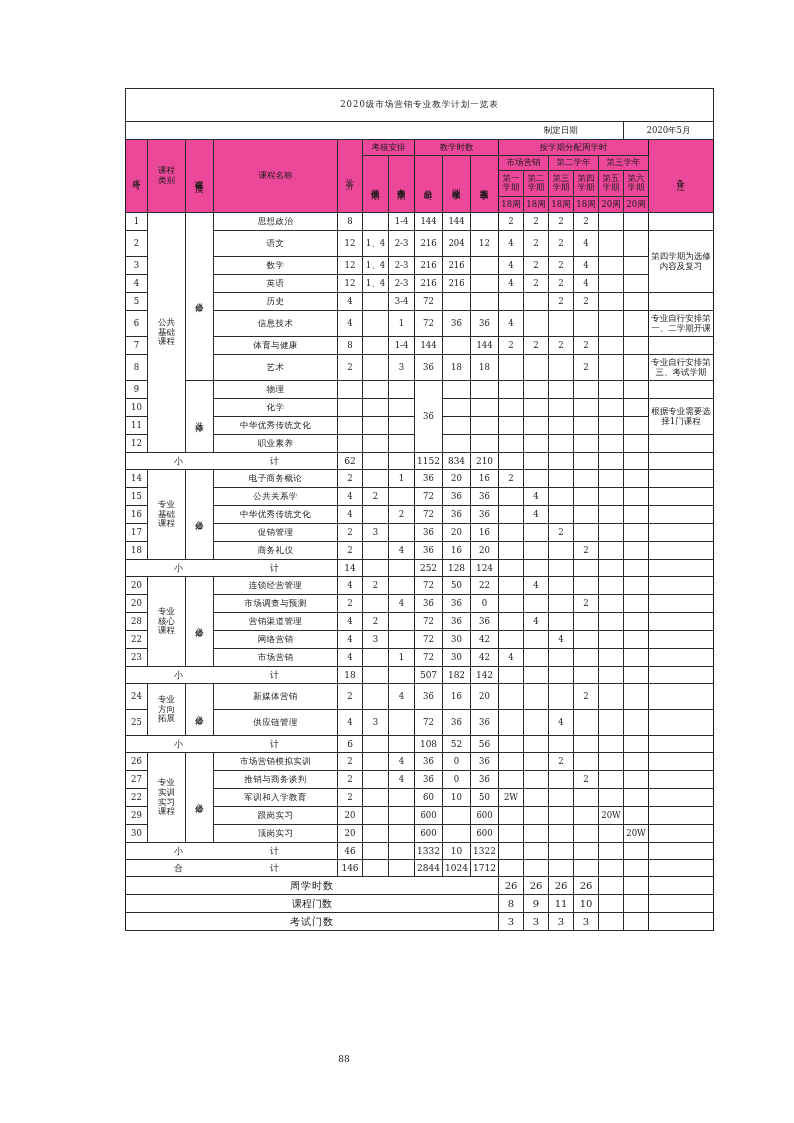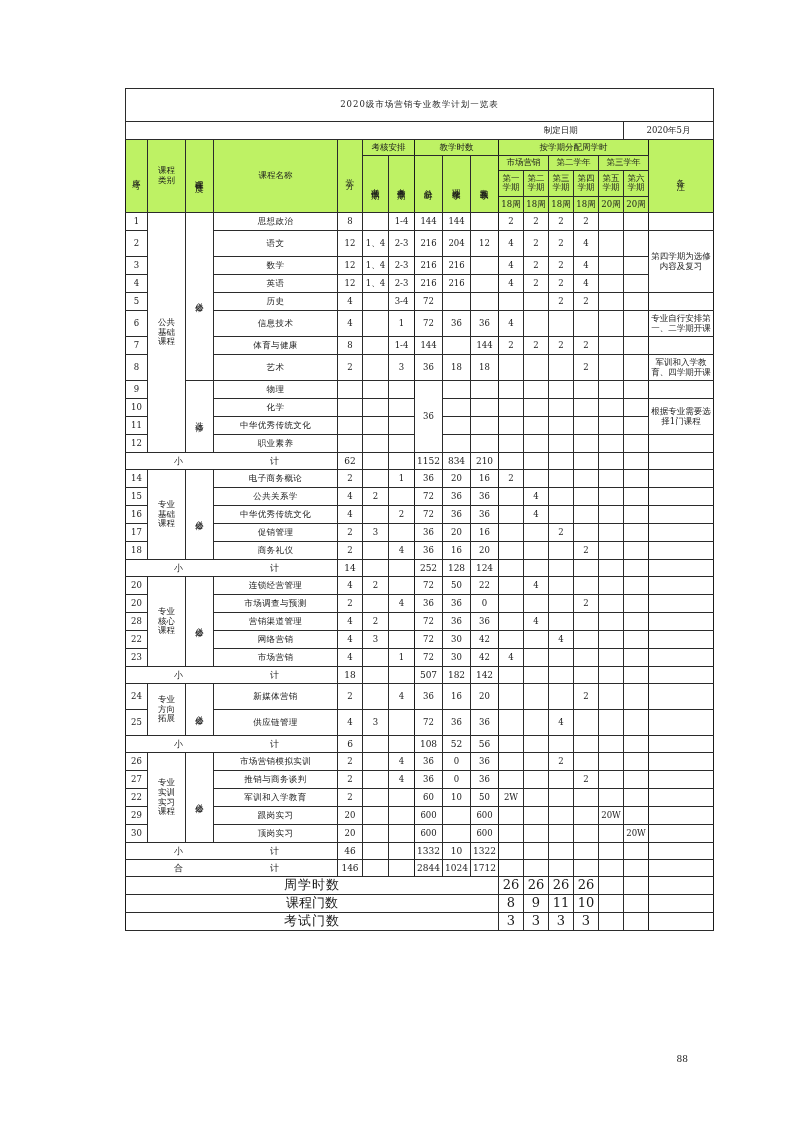--- a/index.html
+++ b/index.html
@@ -62,21 +62,21 @@
     height: 17px;
     font-size: 9px;
   }
   .date-blank { border-left: 1px solid #2b2b2b; border-right: none !important; }
   .date-label { text-align: center; border-left: none !important; border-right: none !important; }
   .date-value { text-align: center; }
 
   
   .hd {
     font-size: 8.5px;
-    background: #bef264;
+    background: #ec4899;
   }
   .vtext {
     writing-mode: vertical-rl;
     text-orientation: upright;
     letter-spacing: 3px;
     display: inline-block;
     line-height: 1;
   }
   .vtext-tight {
     writing-mode: vertical-rl;
@@ -84,21 +84,21 @@
     letter-spacing: 1px;
     display: inline-block;
     line-height: 1;
   }
   .two-line { line-height: 1.15; }
 
   
   tr.drow td { height: 17px; }
   tr.drow-tall td { height: 25px; }
   tr.sum td { height: 16px; font-size: 9px; }
-  tr.foot td { height: 17px; font-size: 13px; }
+  tr.foot td { height: 17px; font-size: 10px; }
 
   .cat-cell {
     font-size: 8.5px;
     line-height: 1.35;
     letter-spacing: 0px;
   }
   .nat-cell {
     font-size: 8.5px;
     line-height: 1.2;
   }
@@ -119,21 +119,21 @@
   }
   .remark-red { color: #e0383c; }
   .sum-label { font-size: 9.5px; letter-spacing: 10px; padding-left: 6px; }
   .foot-label { font-size: 9px; letter-spacing: 1px; }
 
   .pageno {
     position: absolute;
     left: 0;
     top: 1054px;
     width: 688px;
-    text-align: right;
+    text-align: center;
     font-size: 9px;
     font-family: "DejaVu Serif", "Liberation Serif", serif;
     color: #1a1a1a;
   }
 
   
   .thick-top td { border-top: 1.6px solid #1a1a1a; }
   .thick-bottom td { border-bottom: 1.6px solid #1a1a1a; }
   .bl { border-left: 1.6px solid #1a1a1a !important; }
   .br { border-right: 1.6px solid #1a1a1a !important; }
@@ -358,21 +358,21 @@
         <td class="num br red">3</td>
         <td class="num">36</td>
         <td class="num">18</td>
         <td class="num br">18</td>
         <td class="num"></td>
         <td class="num"></td>
         <td class="num"></td>
         <td class="num red">2</td>
         <td class="num"></td>
         <td class="num br"></td>
-        <td class="remark br">军训和入学教育、四学期开课</td>
+        <td class="remark br">专业自行安排第三、考试学期</td>
       </tr>
 
       <tr class="drow">
         <td class="bl">9</td>
         <td class="nat-cell" rowspan="4"><span class="nat-inner">选修</span></td>
         <td class="cname">物理</td>
         <td class="num"></td>
         <td class="num"></td>
         <td class="num br"></td>
         <td class="num" rowspan="4">36</td>

